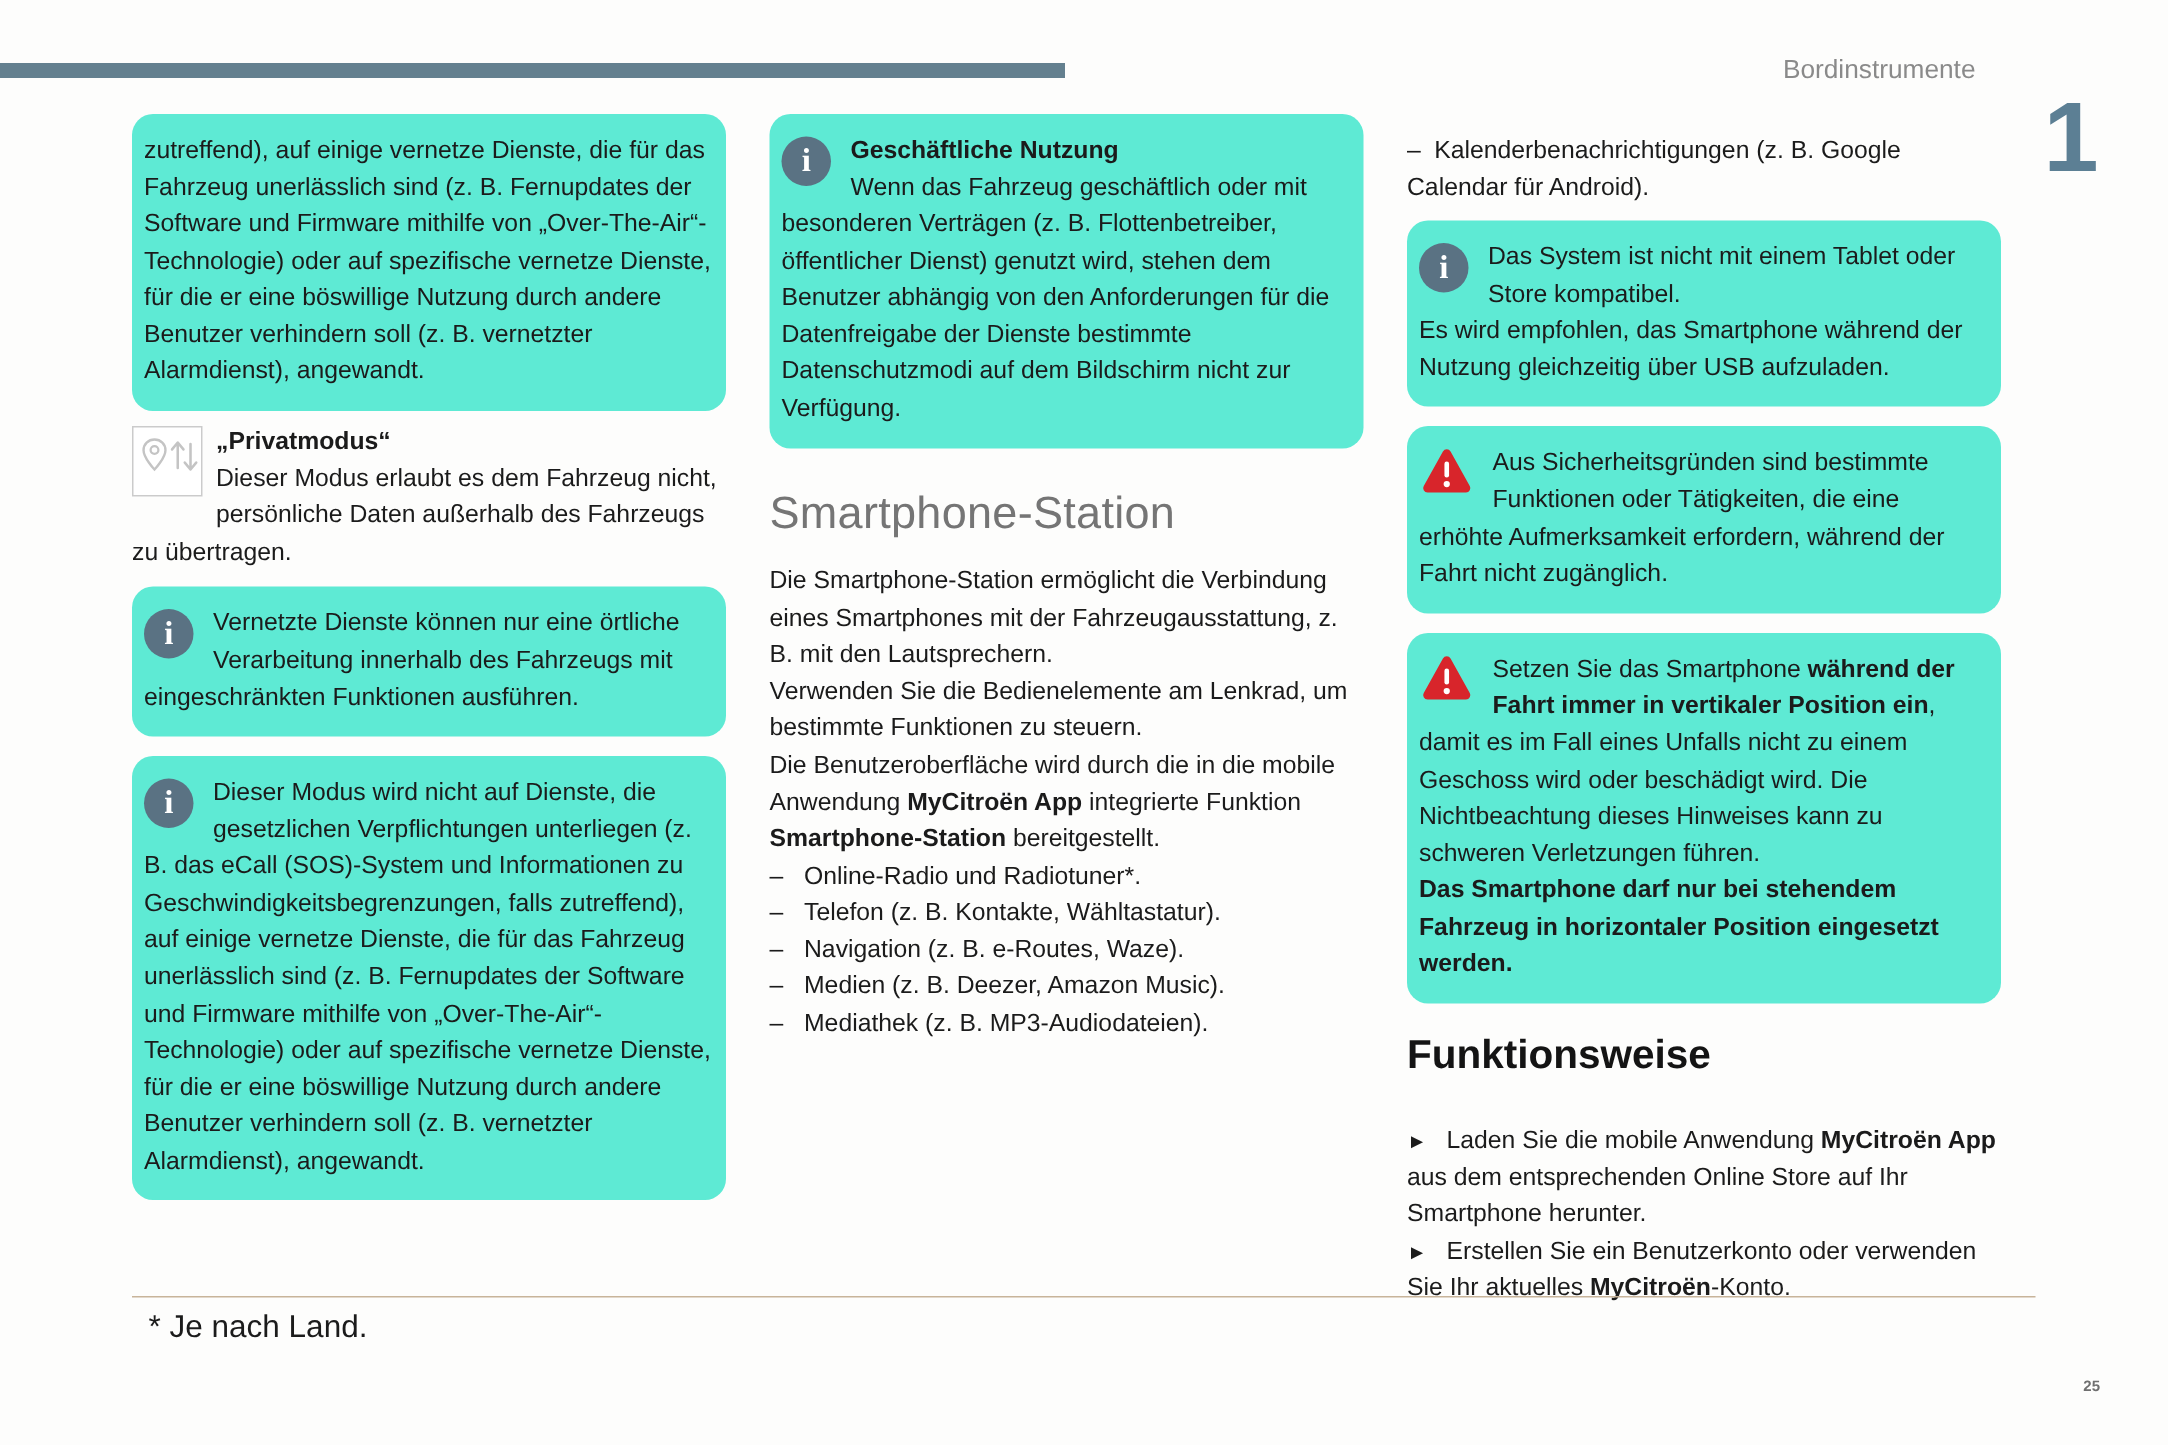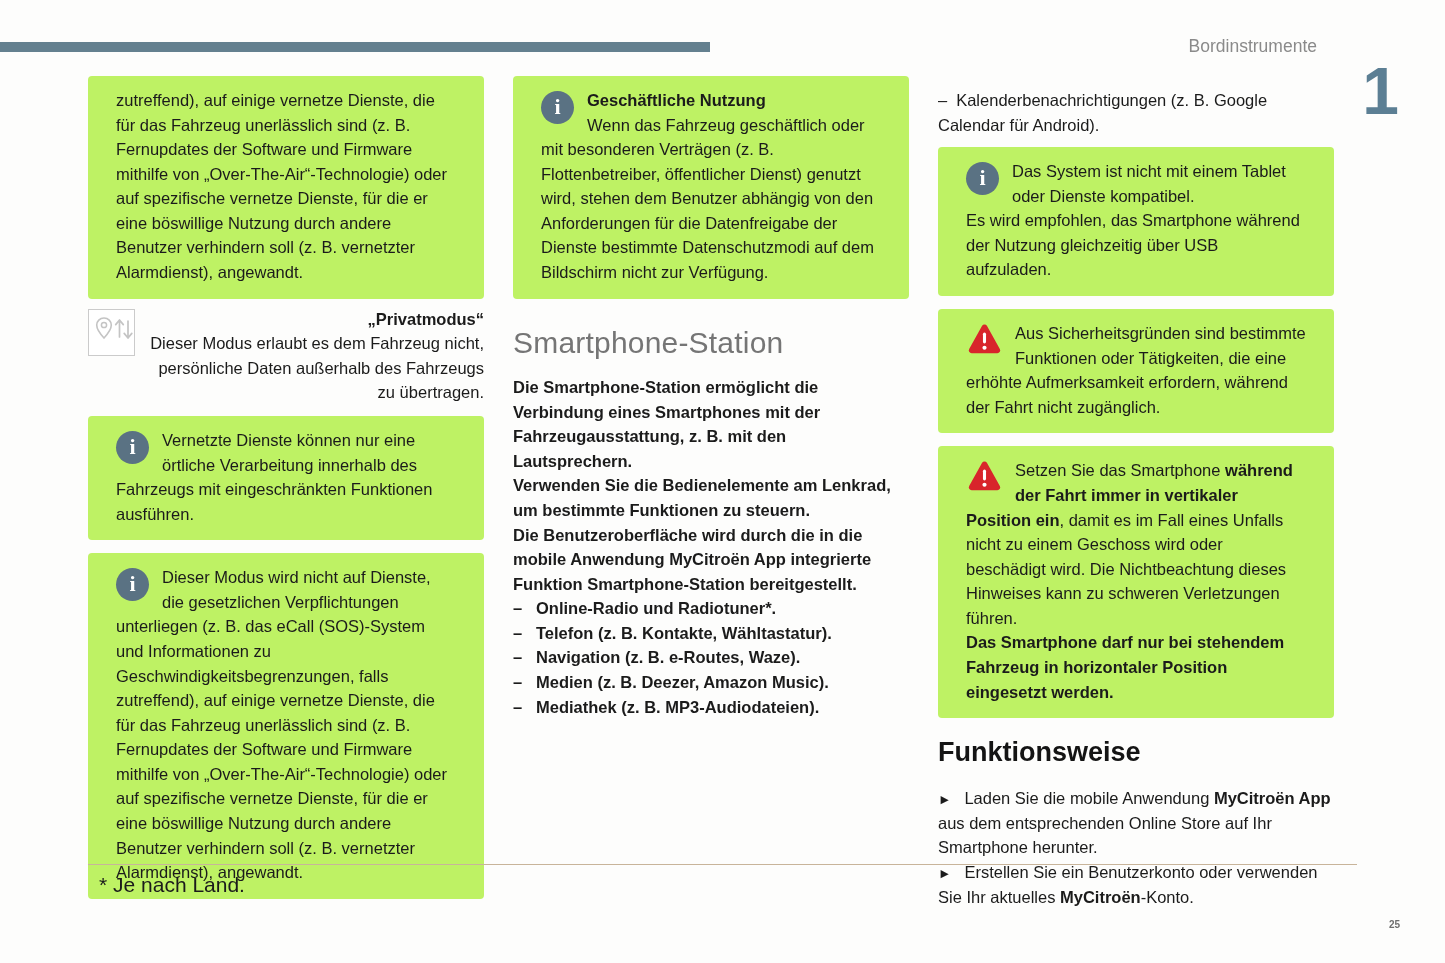--- a/index.html
+++ b/index.html
@@ -9,44 +9,44 @@
     background:#FDFDFC; color:#1B1B1B;
     font-family:"Liberation Sans", sans-serif;
   }
   .top-bar { position:absolute; top:42px; left:0; width:710px; height:10px; background:#64808F; }
   .header-title { position:absolute; top:36px; right:128px; font-size:17.5px; color:#8A8A8A; }
   .chapter-num { position:absolute; top:58px; right:46px; font-size:66px; font-weight:700; color:#5C7F94; line-height:1; }
 
   .columns { position:absolute; top:76px; left:88px; width:1246px; display:flex; gap:29px; }
   .col { width:396px; font-size:16.5px; line-height:1.49; }
 
-  .graybox { background:#bef264; border-radius:4px; padding:12px 28px 14px; overflow:hidden; }
+  .graybox { background:#5eead4; border-radius:14px; padding:12px 8px 14px; overflow:hidden; }
   .graybox + .graybox { margin-top:13px; }
 
   .info-icon {
     float:left; width:33px; height:33px; border-radius:50%;
     background:#5A7283; color:#FFFFFF; text-align:center;
     font-family:"Liberation Serif", serif; font-weight:700; font-style:normal;
     font-size:22px; line-height:32px; margin:3px 13px 2px 0;
   }
   .warn-icon { float:left; width:37px; height:34px; margin:2px 12px 2px 0; }
 
   .box-title { display:block; font-weight:700; }
   .block { display:block; }
 
-  .pm-block { margin:8px 0 11px; overflow:visible;text-align:right; }
+  .pm-block { margin:8px 0 11px; overflow:visible; }
   .pm-icon { float:left; width:47px; height:47px; border:1.5px solid #CBCBCB; background:#FFFFFF; margin:2px 9px 2px 0; }
   .pm-title { font-weight:700; }
 
   .h1-gray { font-size:30px; font-weight:500; color:#757575; margin:27px 0 11px; letter-spacing:0.2px; line-height:1.15; }
-  .h1-black { font-size:27px; font-weight:800; color:#141414; margin:19px 0 18px; line-height:1.15; }
+  .h1-black { font-size:27px; font-weight:800; color:#141414; margin:19px 0 29px; line-height:1.15; }
   .h2-black { font-size:18.5px; font-weight:700; color:#141414; margin:0 0 13px; }
 
   p.flow { margin:0; }
-  .mid-body { margin-top:15px;font-weight:bold; }
+  .mid-body { margin-top:15px; }
 
   .feat { display:flex; margin:0; }
   .feat .dash { flex:none; width:23px; }
 
   .r-feature { margin:12px 0 10px; }
   .dash-inline { display:inline-block; margin-right:9px; }
 
   .warnbox { margin-top:12px; }
   .warn-strong { font-weight:400; }
 
@@ -132,21 +132,21 @@
     </div>
   </div>
 
   <div class="col">
     <div class="r-feature">
       <span class="dash-inline">–</span><span>Kalenderbenachrichtigungen (z. B. Google Calendar für Android).</span>
     </div>
 
     <div class="graybox">
       <span class="info-icon">i</span>
-      <span class="block">Das System ist nicht mit einem Tablet oder Dienste kompatibel.</span>
+      <span class="block">Das System ist nicht mit einem Tablet oder Store kompatibel.</span>
       <span class="block">Es wird empfohlen, das Smartphone während der Nutzung gleichzeitig über USB aufzuladen.</span>
     </div>
 
     <div class="graybox warnbox">
       <span class="warn-icon">
         <svg width="37" height="34" viewBox="0 0 24 22" fill="none">
           <path d="M10.35 1.9 a1.9 1.9 0 0 1 3.3 0 l8.3 14.9 a1.9 1.9 0 0 1 -1.65 2.85 H3.7 a1.9 1.9 0 0 1 -1.65 -2.85 Z" fill="#D8252B"></path>
           <rect x="11" y="6.2" width="2" height="7" rx="1" fill="#FFFFFF"></rect>
           <circle cx="12" cy="16" r="1.35" fill="#FFFFFF"></circle>
         </svg>

